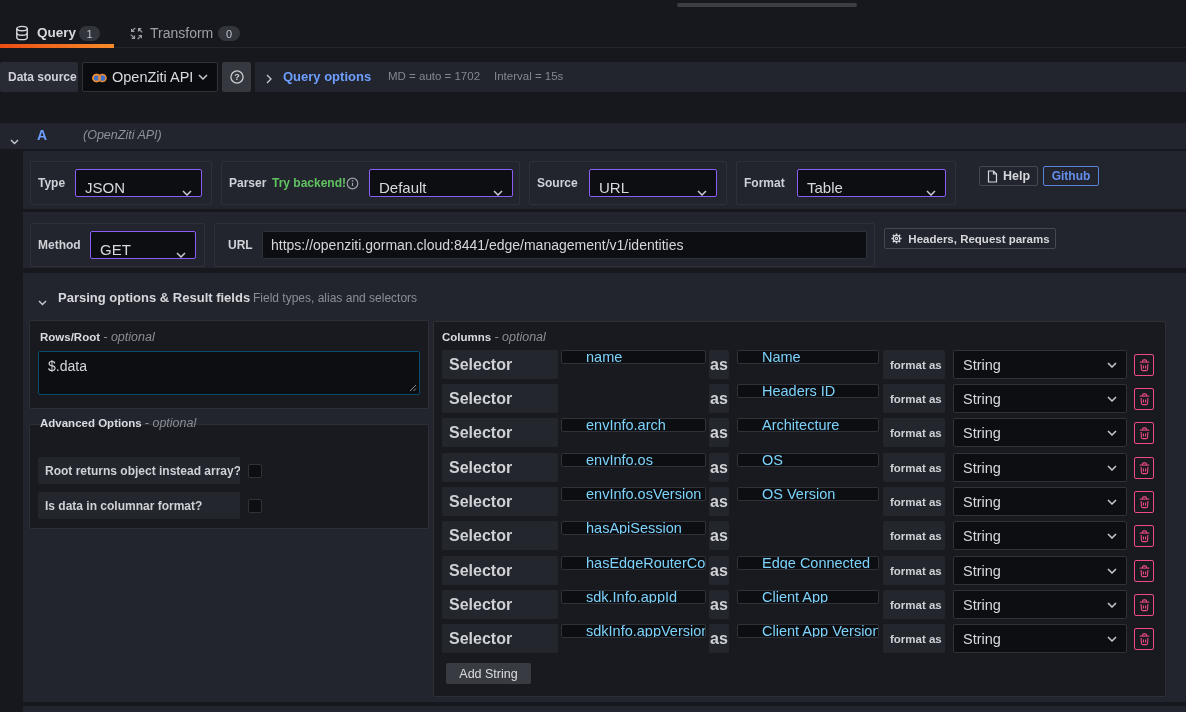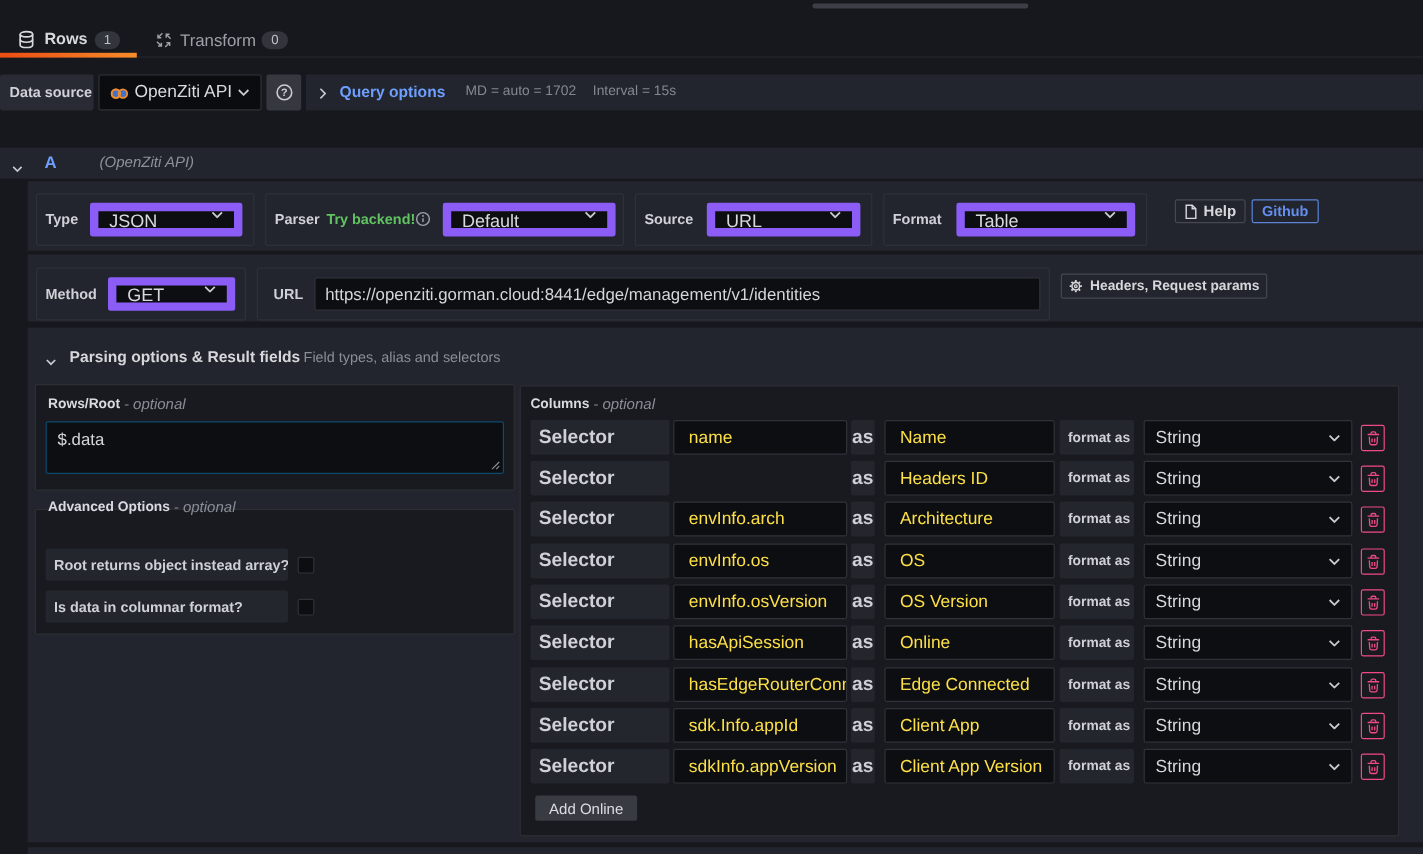--- a/index.html
+++ b/index.html
@@ -1,48 +1,48 @@
 <!DOCTYPE html>
 <html><head>
 <meta charset="utf-8">
 <style>
 *{margin:0;padding:0;box-sizing:border-box}
 html,body{width:1186px;height:712px;overflow:hidden}
 body{background:#16181d;font-family:"Liberation Sans",sans-serif;position:relative;color:#d0d2d8}
 .abs{position:absolute}
 .lbl{font-weight:700;font-size:12px;color:#cfd1d7;display:flex;align-items:center;white-space:nowrap}
 .grp{position:absolute;border:1px solid #2e3138;border-radius:2px;height:44px}
-.sel{position:absolute;background:#0d0e12;border:7px solid #8b5cf6;border-radius:2px;height:28px;display:flex;align-items:flex-start;justify-content:space-between;padding:0 9px;font-size:15px;color:#d8d9de}
+.sel{position:absolute;background:#0d0e12;border:1px solid #8b5cf6;border-radius:2px;height:28px;display:flex;align-items:flex-end;justify-content:space-between;padding:0 9px;font-size:15px;color:#d8d9de}
 .inp{position:absolute;background:#0d0e12;border:1px solid #2f3238;border-radius:2px;height:28px;display:flex;align-items:center;padding:0 8px;font-size:14px;color:#d5d6db;white-space:nowrap;overflow:hidden}
 .chip{position:absolute;background:#23262d;border-radius:2px;font-weight:700;font-size:12.5px;color:#cfd1d7;display:flex;align-items:center;padding:0 7px;height:29px;white-space:nowrap;overflow:hidden}
 .blk{position:absolute;left:23px;width:1163px;background:#22252d}
 .panel{position:absolute;border:1px solid #2c2f36;border-radius:2px;background:#181a20}
 .opt{font-style:italic;font-weight:400;color:#8a8d95}
 .btn{position:absolute;border:1px solid #46484f;border-radius:2px;display:flex;align-items:center;justify-content:center;font-weight:700;font-size:12.5px;color:#d6d7db;gap:5px;white-space:nowrap}
-.cin{position:absolute;background:#0d0e12;border:1px solid #2f3238;border-radius:2px;height:29px;display:flex;align-items:center;padding:0 12px;font-size:14.5px;color:#fde047;white-space:nowrap;overflow:hidden}
+.cin{position:absolute;background:#0d0e12;border:1px solid #2f3238;border-radius:2px;height:14px;display:flex;align-items:center;padding:0 24px;font-size:14.5px;color:#7dd3fc;white-space:nowrap;overflow:hidden}
 .csel{position:absolute;background:#0d0e12;border:1px solid #2f3238;border-radius:2px;height:29px;display:flex;align-items:center;justify-content:space-between;padding:0 9px;font-size:14.5px;color:#d8d9de}
 .cchip{position:absolute;background:#23262d;border-radius:2px;font-weight:700;font-size:16px;color:#cfd1d7;display:flex;align-items:center;padding:0 7px;height:29px;white-space:nowrap;overflow:hidden}
 .trash{position:absolute;width:20px;height:22px;top:4px;border:1.5px solid #ef4a85;border-radius:2px;display:flex;align-items:center;justify-content:center}
 .crow{position:absolute;left:442px;width:720px;height:29px}
 .chk{position:absolute;width:14px;height:14px;background:#0d0e12;border:1px solid #2f3238;border-radius:2px}
 </style>
 </head>
 <body>
 
 <div class="abs" style="left:677px;top:3px;width:180px;height:4px;border-radius:2px;background:#3b3e45"></div>
 
 <div class="abs" style="left:114px;top:47px;width:1072px;height:1px;background:#23262c"></div>
 <div class="abs" style="left:14px;top:25px">
 <svg width="16" height="16" viewBox="0 0 16 16" fill="none" stroke="#d8d9de" stroke-width="1.4">
       <ellipse cx="8" cy="3.6" rx="5.2" ry="2.2"></ellipse>
       <path d="M2.8 3.6v4.4c0 1.2 2.3 2.2 5.2 2.2s5.2-1 5.2-2.2V3.6"></path>
       <path d="M2.8 8v4.4c0 1.2 2.3 2.2 5.2 2.2s5.2-1 5.2-2.2V8"></path>
     </svg>
 </div>
-<div class="abs" style="left:37px;top:25px;font-size:13.5px;font-weight:700;color:#d8d9dd">Rows</div>
+<div class="abs" style="left:37px;top:25px;font-size:13.5px;font-weight:700;color:#d8d9dd">Query</div>
 <div class="abs" style="left:79px;top:26px;width:21px;height:15px;border-radius:8px;background:#32353c;color:#c0c1c8;font-size:11px;display:flex;align-items:center;justify-content:center">1</div>
 <div class="abs" style="left:0;top:44px;width:114px;height:4px;background:linear-gradient(90deg,#ec4d13,#f78c2a)"></div>
 <div class="abs" style="left:129px;top:26px">
 <svg width="15" height="15" viewBox="0 0 15 15" fill="none" stroke="#9da0a8" stroke-width="1.2">
       <path id="ar" d="M6.3 1.8L2.6 5.5M2.6 2.7v2.8h2.8"></path>
       <use href="#ar" transform="rotate(90 7.5 7.5)"></use>
       <use href="#ar" transform="rotate(180 7.5 7.5)"></use>
       <use href="#ar" transform="rotate(270 7.5 7.5)"></use>
     </svg>
 </div>
@@ -251,21 +251,20 @@
         <path d="M4.5 3.9v-.7c0-.8.5-1.3 1.3-1.3h1.4c.8 0 1.3.5 1.3 1.3v.7"></path>
         <path d="M3.1 6l.3 5.2c.1.9.7 1.4 1.6 1.4h3c.9 0 1.5-.5 1.6-1.4L9.9 6"></path>
         <path d="M5.4 7.4v3.2M7.6 7.4v3.2"></path>
       </svg>
     </div>
 </div>
 <div class="crow" style="top:521px">
 <div class="cchip" style="left:0;width:116px">Selector</div>
 <div class="cin" style="left:119px;width:145px">hasApiSession</div>
 <div class="cchip" style="left:267px;width:20px;justify-content:center;padding:0">as</div>
-<div class="cin" style="left:295px;width:142px">Online</div>
 <div class="cchip" style="left:441px;width:62px;font-size:11.5px">format as</div>
 <div class="csel" style="left:511px;width:174px">String<svg width="10" height="6" viewBox="0 0 10 6" fill="none" stroke="#c9cad1" stroke-width="1.5">
         <path d="M1 1l4 4 4-4"></path>
       </svg></div>
 <div class="trash" style="left:692px">
       <svg width="13" height="14" viewBox="0 0 13 14" fill="none" stroke="#ef4a85" stroke-width="1.1">
         <path d="M1.7 4.1h9.6"></path>
         <path d="M4.5 3.9v-.7c0-.8.5-1.3 1.3-1.3h1.4c.8 0 1.3.5 1.3 1.3v.7"></path>
         <path d="M3.1 6l.3 5.2c.1.9.7 1.4 1.6 1.4h3c.9 0 1.5-.5 1.6-1.4L9.9 6"></path>
         <path d="M5.4 7.4v3.2M7.6 7.4v3.2"></path>
@@ -320,15 +319,15 @@
 <div class="trash" style="left:692px">
       <svg width="13" height="14" viewBox="0 0 13 14" fill="none" stroke="#ef4a85" stroke-width="1.1">
         <path d="M1.7 4.1h9.6"></path>
         <path d="M4.5 3.9v-.7c0-.8.5-1.3 1.3-1.3h1.4c.8 0 1.3.5 1.3 1.3v.7"></path>
         <path d="M3.1 6l.3 5.2c.1.9.7 1.4 1.6 1.4h3c.9 0 1.5-.5 1.6-1.4L9.9 6"></path>
         <path d="M5.4 7.4v3.2M7.6 7.4v3.2"></path>
       </svg>
     </div>
 </div>
 
-<div class="abs" style="left:446px;top:663px;width:85px;height:21px;background:#383b42;border-radius:2px;display:flex;align-items:center;justify-content:center;font-size:12.5px;color:#dcdde1">Add Online</div>
+<div class="abs" style="left:446px;top:663px;width:85px;height:21px;background:#383b42;border-radius:2px;display:flex;align-items:center;justify-content:center;font-size:12.5px;color:#dcdde1">Add String</div>
 
 <div class="abs" style="left:23px;top:706px;width:1163px;height:6px;background:#22252d"></div>
 
 </body></html>

